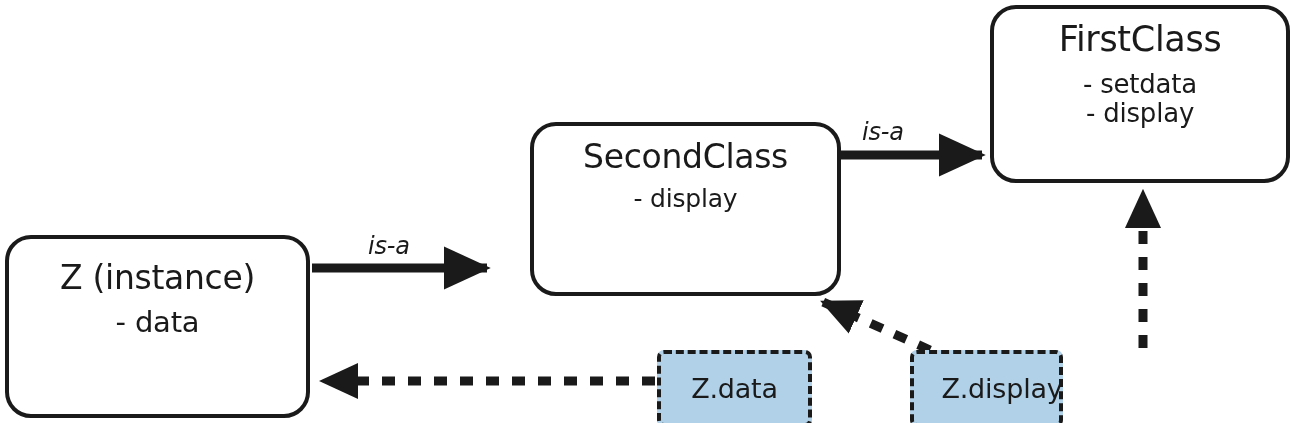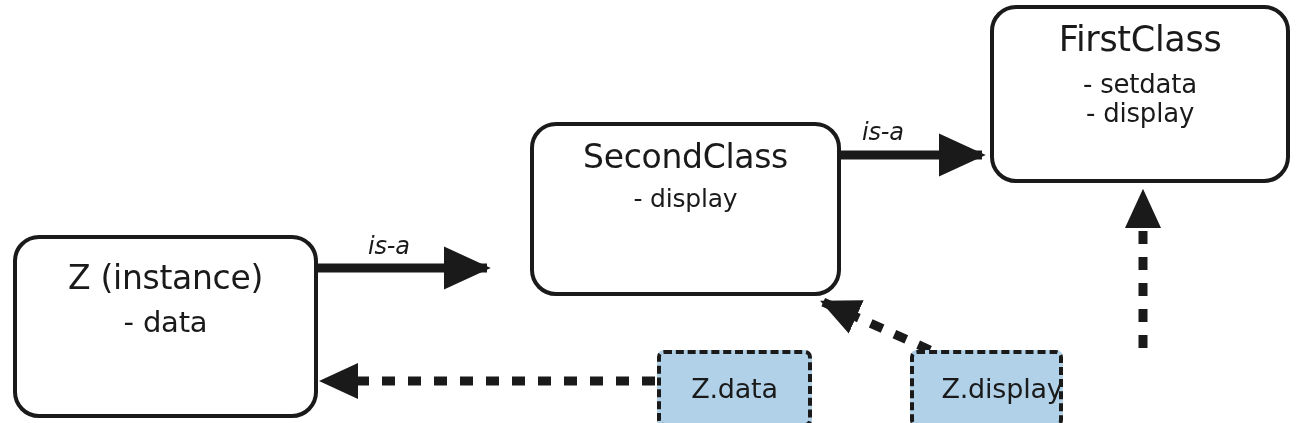--- a/index.html
+++ b/index.html
@@ -73,21 +73,20 @@
   #node-secondclass .node-members { margin-top: 10px; }
   #node-secondclass .node-member { font-size: 25px; }
 
   
   #node-instance {
     left: 5px;
     top: 235px;
     width: 305px;
     height: 183px;
     padding-top: 22px;
-    margin-left: 8px;
   }
   #node-instance .node-title { font-size: 33px; }
   #node-instance .node-members { margin-top: 10px; }
   #node-instance .node-member { font-size: 29px; }
 
   
   .ref-box {
     position: absolute;
     box-sizing: border-box;
     top: 350px;

